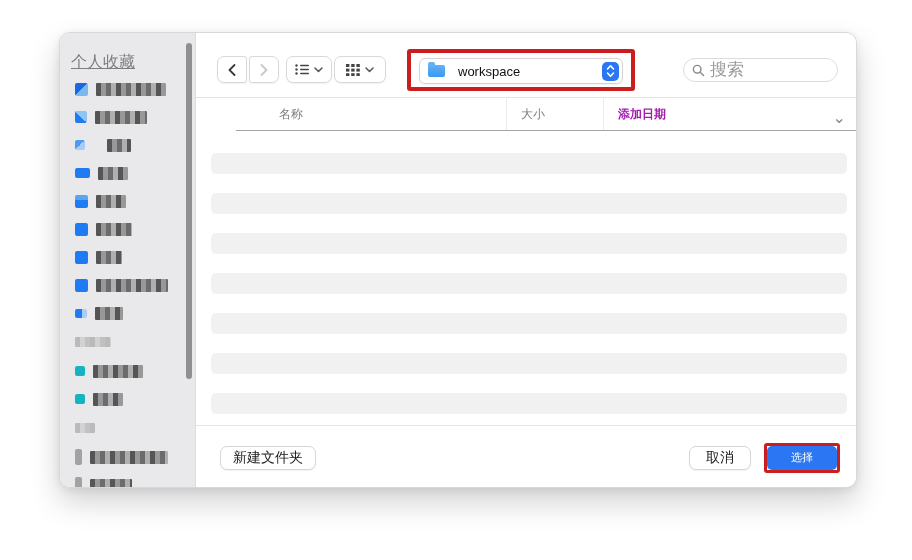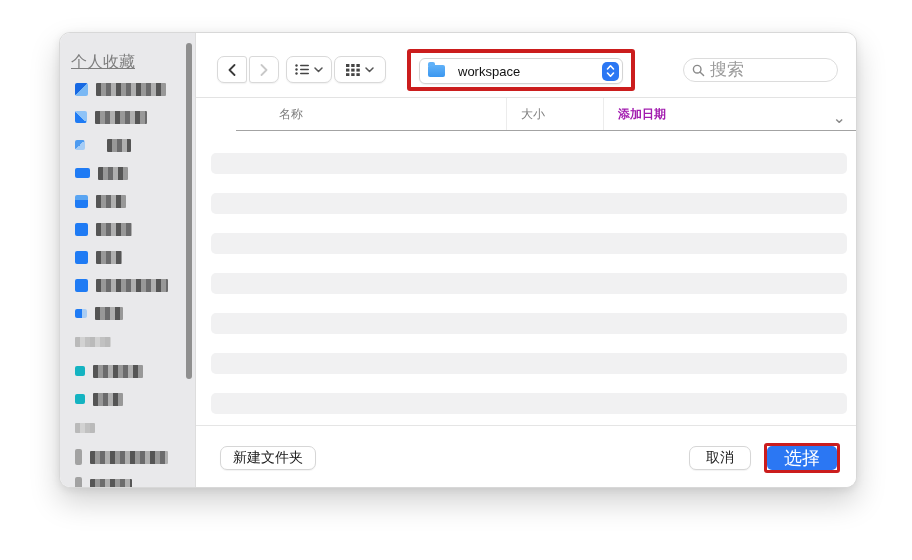--- a/index.html
+++ b/index.html
@@ -77,21 +77,21 @@
   .row { height:21px; margin:0 9px 19px 15px; border-radius:5px; background:#f1f1f2; }
 
   .footer { height:64px; border-top:1px solid #e5e5e5; display:flex; align-items:center; padding:0 16px 0 24px; }
   .fbtn { height:24px; background:#fff; border:1px solid #d6d6d6; border-radius:7px; font-size:14px;
     color:#1a1a1a; padding:0 12px; box-shadow:0 1px 1px rgba(0,0,0,.05);
     display:flex; align-items:center; justify-content:center; font-family:"Liberation Sans", sans-serif; }
   .spacer { flex:1; }
   .btn-cancel { width:62px; margin-right:13px; }
   .choose-wrap { border:3px solid var(--red); border-radius:3px; }
   .btn-choose { width:70px; height:24px; border:none; border-radius:5px; background:var(--accent);
-    color:#fff; font-size:18px; display:flex; align-items:center; justify-content:center;
+    color:#fff; font-size:11px; display:flex; align-items:center; justify-content:center;
     font-family:"Liberation Sans", sans-serif; }
   svg { display:block; }
 </style>
 </head>
 <body>
 
 <div class="window">
 
   <div class="sidebar">
     <div class="sb-content">

